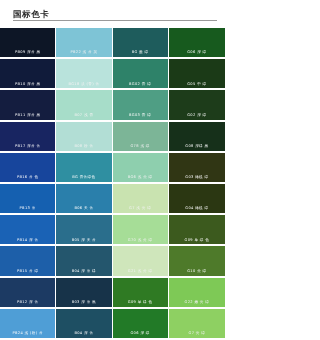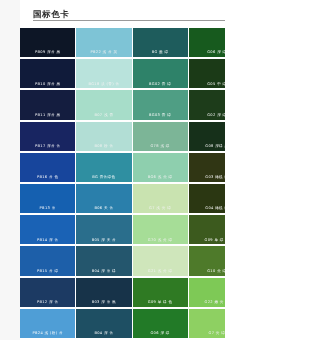--- a/index.html
+++ b/index.html
@@ -13,21 +13,20 @@
     overflow: hidden;
     font-family: "Liberation Sans", sans-serif;
     background: #f7f7f7;
   }
   #page {
     position: relative;
     width: 225px;
     height: 340px;
     background: #ffffff;
     box-sizing: border-box;
-    margin-left: 20px;
   }
 
   
   .header {
     position: relative;
     height: 28px;
     background: #ffffff;
     padding: 0 0 0 0;
     box-sizing: border-box;
   }

